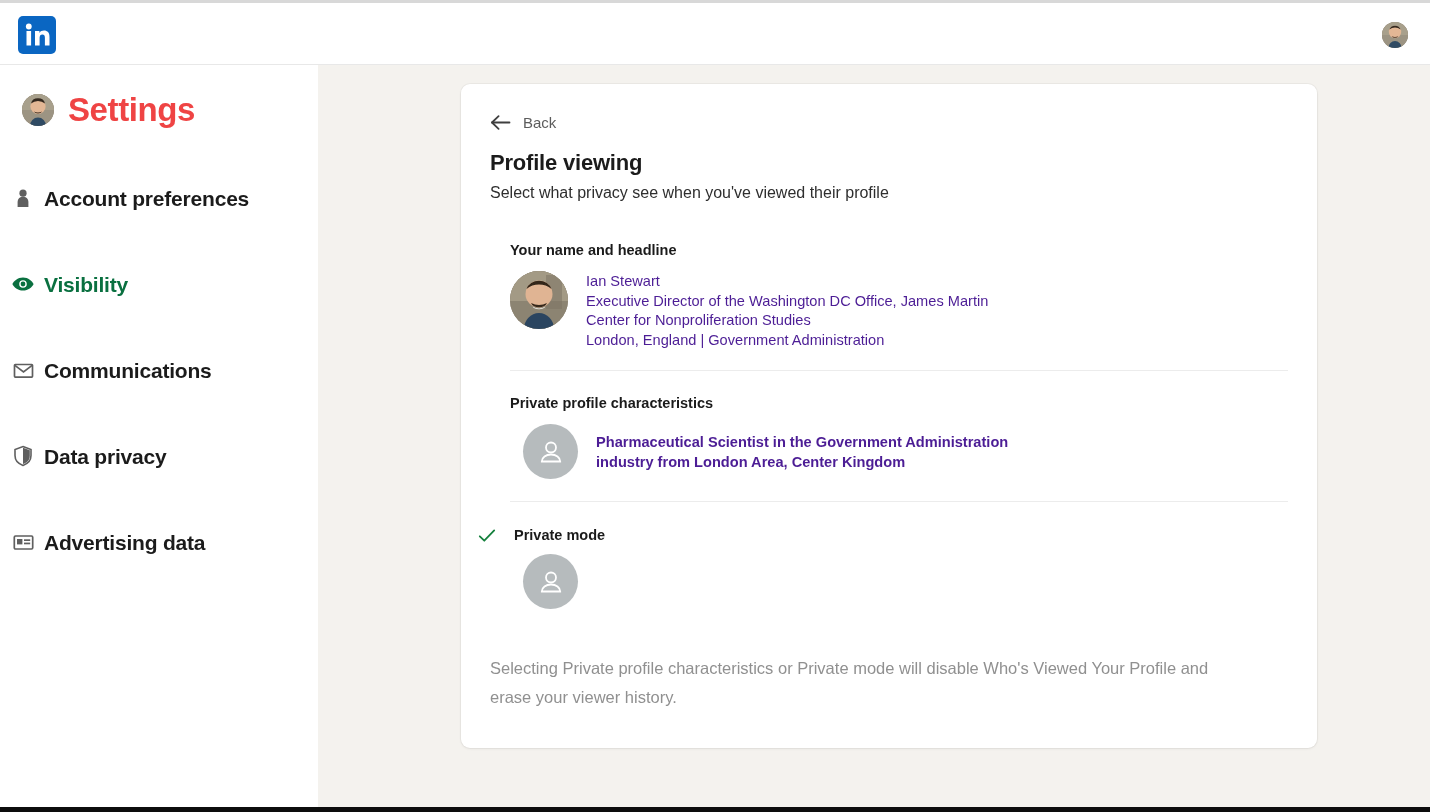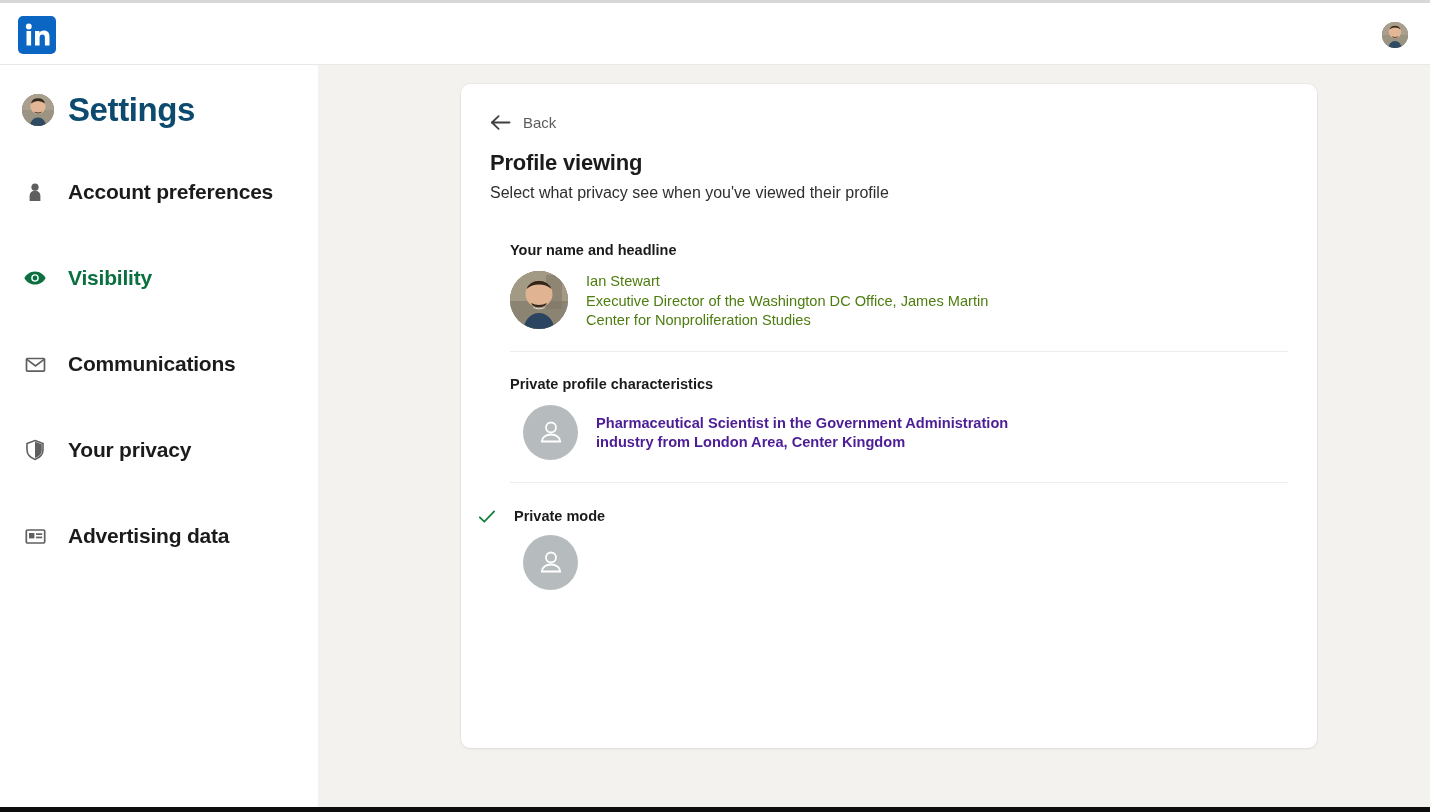--- a/index.html
+++ b/index.html
@@ -86,30 +86,30 @@
   .settings-avatar {
     width: 32px; height: 32px;
     border-radius: 50%;
     overflow: hidden;
     background: #8a7f6d;
     flex: none;
   }
   .settings-title {
     font-size: 33px;
     font-weight: bold;
-    color: #0c4a6e;
+    color: #ef4444;
     letter-spacing: -0.4px;
   }
 
   .nav-list { list-style: none; }
   .nav-item {
     display: flex;
-    align-items: center;
-    gap: 20px;
-    padding: 0 22px;
+    align-items: flex-end;
+    gap: 8px;
+    padding: 0 10px;
     height: 38px;
     margin-bottom: 48px;
     cursor: pointer;
   }
   .nav-item:last-child { margin-bottom: 0; }
   .nav-icon {
     width: 26px; height: 26px;
     display: flex;
     align-items: center;
     justify-content: center;
@@ -229,21 +229,21 @@
     display: flex;
     align-items: center;
     justify-content: center;
   }
 
   .identity {
     padding-top: 1px;
   }
   .identity-line {
     font-size: 14.6px;
-    color: #4d7c0f;
+    color: #4c1d95;
     line-height: 19.5px;
   }
 
   .ghost-text {
     font-size: 14.6px;
     font-weight: bold;
     color: #4c1d95;
     line-height: 19.5px;
     padding-top: 8px;
   }
@@ -341,21 +341,21 @@
         <span class="nav-label">Communications</span>
       </li>
 
       <li class="nav-item">
         <span class="nav-icon">
           <svg width="22" height="22" viewBox="0 0 22 22">
             <path d="M11 1.6 L19 4.6 v6 c0 5 -3.4 8.3 -8 9.8 c-4.6 -1.5 -8 -4.8 -8 -9.8 v-6 z" fill="none" stroke="#5f5f5f" stroke-width="1.6"></path>
             <path d="M11 2.8 L17.8 5.3 v5.4 c0 4.2 -2.8 7 -6.8 8.4 z" fill="#5f5f5f"></path>
           </svg>
         </span>
-        <span class="nav-label">Your privacy</span>
+        <span class="nav-label">Data privacy</span>
       </li>
 
       <li class="nav-item">
         <span class="nav-icon">
           <svg width="23" height="23" viewBox="0 0 23 23">
             <rect x="2.3" y="5" width="18.4" height="13" rx="1.2" fill="none" stroke="#5f5f5f" stroke-width="1.7"></rect>
             <rect x="5" y="8" width="5.4" height="5.4" fill="#5f5f5f"></rect>
             <rect x="12" y="8.3" width="6.2" height="1.7" fill="#5f5f5f"></rect>
             <rect x="12" y="11.6" width="6.2" height="1.7" fill="#5f5f5f"></rect>
           </svg>
@@ -398,20 +398,21 @@
                 <path d="M14 58 a15 16 0 0 1 30 0 z" fill="#2b4560"></path>
                 <path d="M16.5 18 a13 11.5 0 0 1 25 0 a20 20 0 0 0 -25 0 z" fill="#332619"></path>
                 <path d="M21 32 a8.5 6.6 0 0 0 16 0 a18 18 0 0 1 -16 0 z" fill="#37291c"></path>
                 <path d="M22.5 35.5 a7 4.4 0 0 0 13 0 a12 12 0 0 1 -13 0 z" fill="#f3f0ea"></path>
               </svg>
             </div>
             <div class="identity">
               <div class="identity-line">Ian Stewart</div>
               <div class="identity-line">Executive Director of the Washington DC Office, James Martin</div>
               <div class="identity-line">Center for Nonproliferation Studies</div>
+              <div class="identity-line">London, England | Government Administration</div>
             </div>
           </div>
         </div>
 
         <div class="option-divider"></div>
 
         <div class="option opt2">
           <div class="option-header">
             <span class="option-label">Private profile characteristics</span>
           </div>
@@ -445,18 +446,19 @@
               <svg width="30" height="30" viewBox="0 0 30 30" fill="none" stroke="#ffffff" stroke-width="1.8">
                 <circle cx="15" cy="10.5" r="5"></circle>
                 <path d="M5.8 24.5 a9.2 7 0 0 1 18.4 0 z"></path>
               </svg>
             </div>
           </div>
         </div>
 
       </div>
 
+      <p class="card-footer">Selecting Private profile characteristics or Private mode will disable Who's Viewed Your Profile and erase your viewer history.</p>
 
     </section>
   </main>
 </div>
 
 <div class="bottom-bar"></div>
 
 </body></html>

